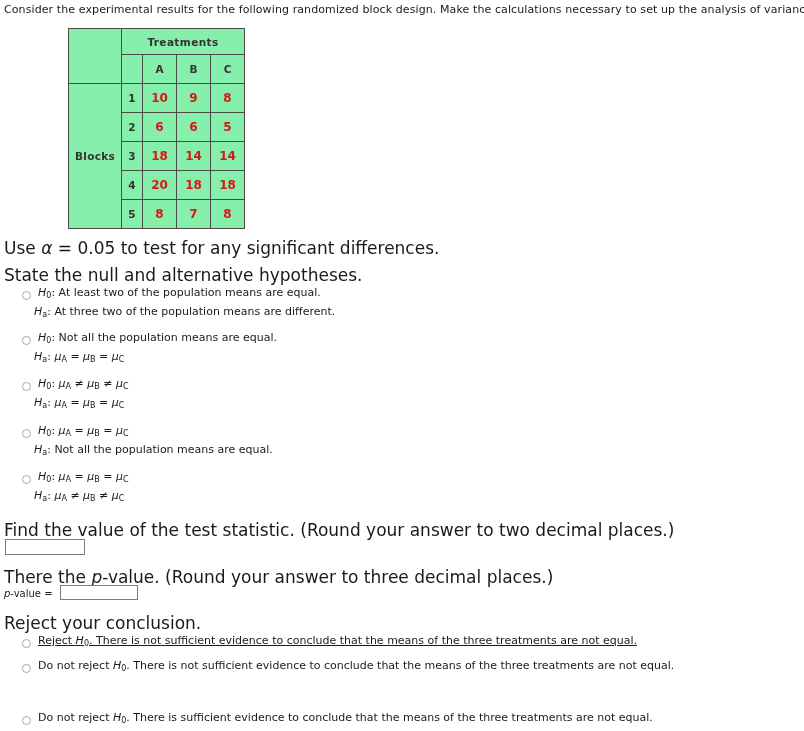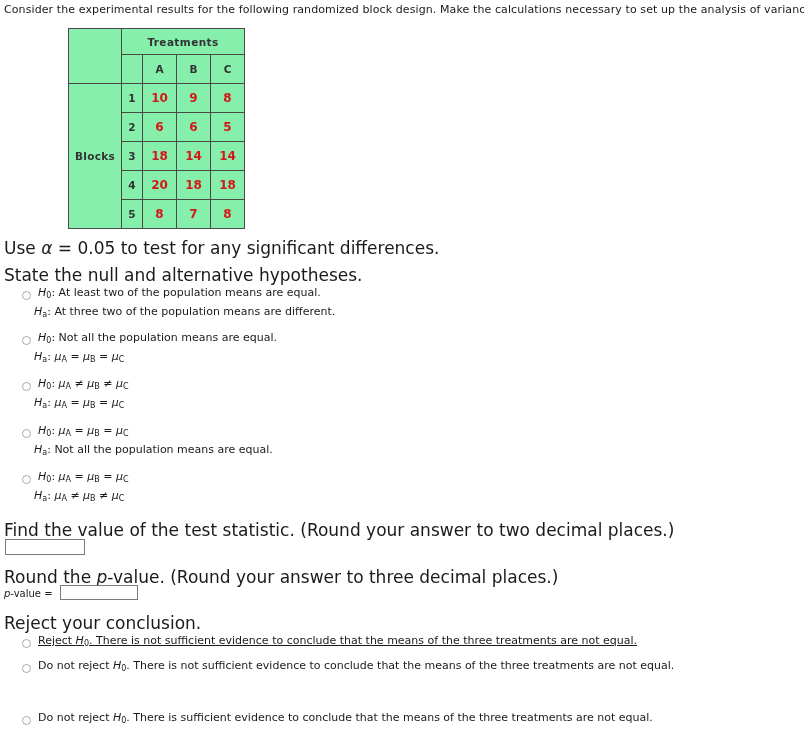--- a/index.html
+++ b/index.html
@@ -236,21 +236,21 @@
     <span class="opt-text"><span class="ital">H</span><span class="sub ital">0</span><span>: </span><span class="mu">μ</span><span class="sub">A</span><span> </span><span>=</span><span> </span><span class="mu">μ</span><span class="sub">B</span><span> </span><span>=</span><span> </span><span class="mu">μ</span><span class="sub">C</span></span>
   </div>
   <div class="alt-line" style="top:489px;">
     <span class="ital">H</span><span class="sub ital">a</span><span>: </span><span class="mu">μ</span><span class="sub">A</span><span> </span><span>≠</span><span> </span><span class="mu">μ</span><span class="sub">B</span><span> </span><span>≠</span><span> </span><span class="mu">μ</span><span class="sub">C</span>
   </div>
 
   <div class="line" style="top:520px;">Find the value of the test statistic. (Round your answer to two decimal places.)</div>
   <input class="ansbox" style="left: 5px; top: 539px; width: 80px; height: 16px;" type="text" value="">
 
   <div class="line" style="top:567px;">
-    <span>Round the </span><span class="ital">p</span><span>-value. (Round your answer to three decimal places.)</span>
+    <span>There the </span><span class="ital">p</span><span>-value. (Round your answer to three decimal places.)</span>
   </div>
   <div class="pval-label" style="top:588px;">
     <span class="ital">p</span><span>-value = </span>
   </div>
   <input class="ansbox" style="left: 60px; top: 585px; width: 78px; height: 15px;" type="text" value="">
 
   <div class="line" style="top:613px;">Reject your conclusion.</div>
 
   <div class="opt" style="top:634px;text-decoration:underline;">
     <span class="radio"></span>

